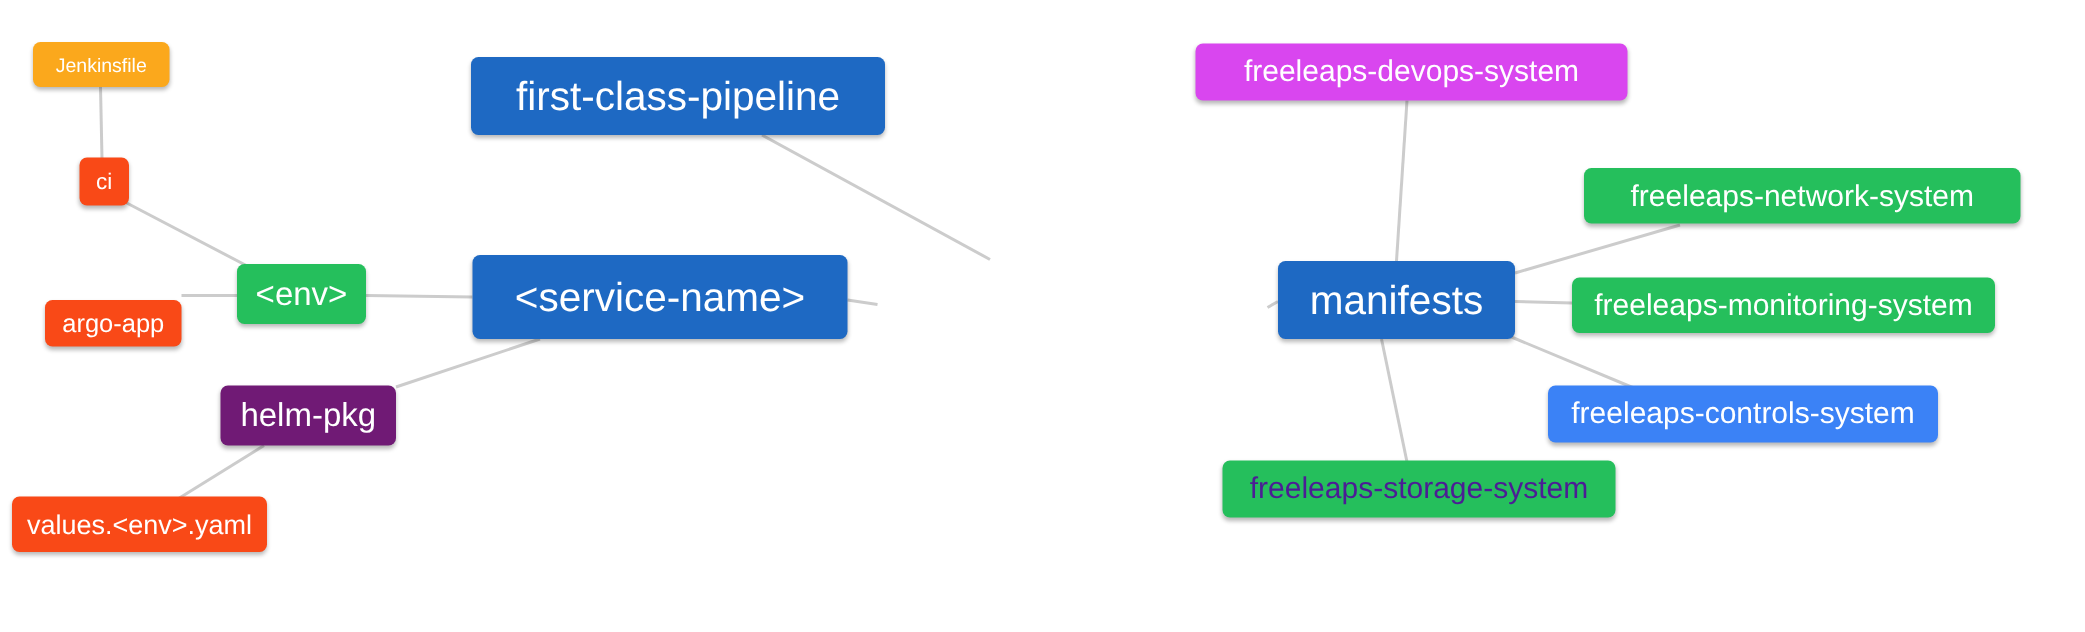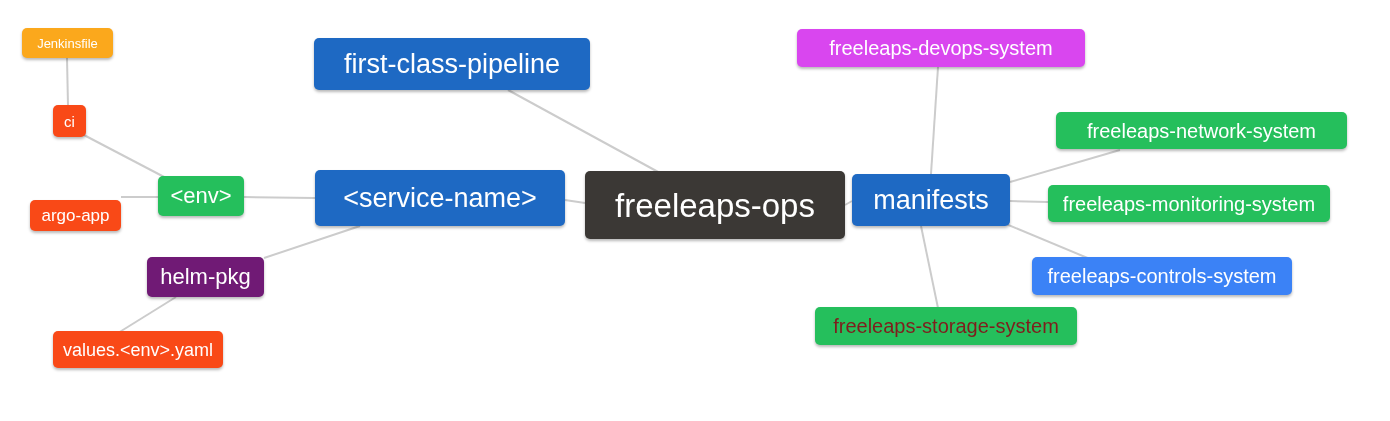--- a/index.html
+++ b/index.html
@@ -57,22 +57,21 @@
       <line x1="1010" y1="201" x2="1048" y2="202" stroke="#cccccc" stroke-width="2"></line>
       <line x1="1006" y1="224" x2="1090" y2="259" stroke="#cccccc" stroke-width="2"></line>
       <line x1="921" y1="226" x2="938" y2="308" stroke="#cccccc" stroke-width="2"></line>
     </svg>
 <div class="node" style="left: 22px; top: 28px; width: 91px; height: 30px; font-size: 13px; background: rgb(251, 168, 28); color: rgb(255, 255, 255);">Jenkinsfile</div>
     <div class="node" style="left: 53px; top: 105px; width: 33px; height: 32px; font-size: 15px; background: rgb(249, 73, 23); color: rgb(255, 255, 255);">ci</div>
     <div class="node" style="left: 30px; top: 181px; width: 91px; height: 31px; font-size: 17px; background: rgb(249, 73, 23); color: rgb(255, 255, 255); margin-top: 19px;">argo-app</div>
     <div class="node" style="left: 158px; top: 176px; width: 86px; height: 40px; font-size: 22px; background: rgb(37, 191, 92); color: rgb(255, 255, 255);">&lt;env&gt;</div>
     <div class="node" style="left: 315px; top: 170px; width: 250px; height: 56px; font-size: 27px; background: rgb(30, 105, 195); color: rgb(255, 255, 255);">&lt;service-name&gt;</div>
     <div class="node" style="left: 314px; top: 38px; width: 276px; height: 52px; font-size: 27px; background: rgb(30, 105, 195); color: rgb(255, 255, 255);">first-class-pipeline</div>
-    <div class="node" style="left: 585px; top: 171px; width: 260px; height: 68px; font-size: 33px; background: rgb(59, 56, 53); color: rgb(255, 255, 255);">freeleaps-ops</div>
     <div class="node" style="left: 852px; top: 174px; width: 158px; height: 52px; font-size: 27px; background: rgb(30, 105, 195); color: rgb(255, 255, 255);">manifests</div>
     <div class="node" style="left: 797px; top: 29px; width: 288px; height: 38px; font-size: 20px; background: #d946ef; color: rgb(255, 255, 255);">freeleaps-devops-system</div>
     <div class="node" style="left: 1056px; top: 112px; width: 291px; height: 37px; font-size: 20px; background: rgb(37, 191, 92); color: rgb(255, 255, 255);">freeleaps-network-system</div>
     <div class="node" style="left: 1048px; top: 185px; width: 282px; height: 37px; font-size: 20px; background: rgb(37, 191, 92); color: rgb(255, 255, 255);">freeleaps-monitoring-system</div>
     <div class="node" style="left: 1032px; top: 257px; width: 260px; height: 38px; font-size: 20px; background: #3b82f6; color: rgb(255, 255, 255);">freeleaps-controls-system</div>
-    <div class="node" style="left: 815px; top: 307px; width: 262px; height: 38px; font-size: 20px; background: rgb(37, 191, 92); color: #7f1d1d;">freeleaps-storage-system</div>
+    <div class="node" style="left: 815px; top: 307px; width: 262px; height: 38px; font-size: 20px; background: rgb(37, 191, 92); color: #4c1d95;">freeleaps-storage-system</div>
     <div class="node" style="left: 147px; top: 257px; width: 117px; height: 40px; font-size: 22px; background: #701a75; color: rgb(255, 255, 255);">helm-pkg</div>
-    <div class="node" style="left: 8px; top: 331px; width: 170px; height: 37px; font-size: 18px; background: rgb(249, 73, 23); color: rgb(255, 255, 255); margin-left: 45px;">values.&lt;env&gt;.yaml</div>
+    <div class="node" style="left: 8px; top: 331px; width: 170px; height: 37px; font-size: 18px; background: rgb(249, 73, 23); color: rgb(255, 255, 255);">values.&lt;env&gt;.yaml</div>
   </div>
 
 </body></html>

